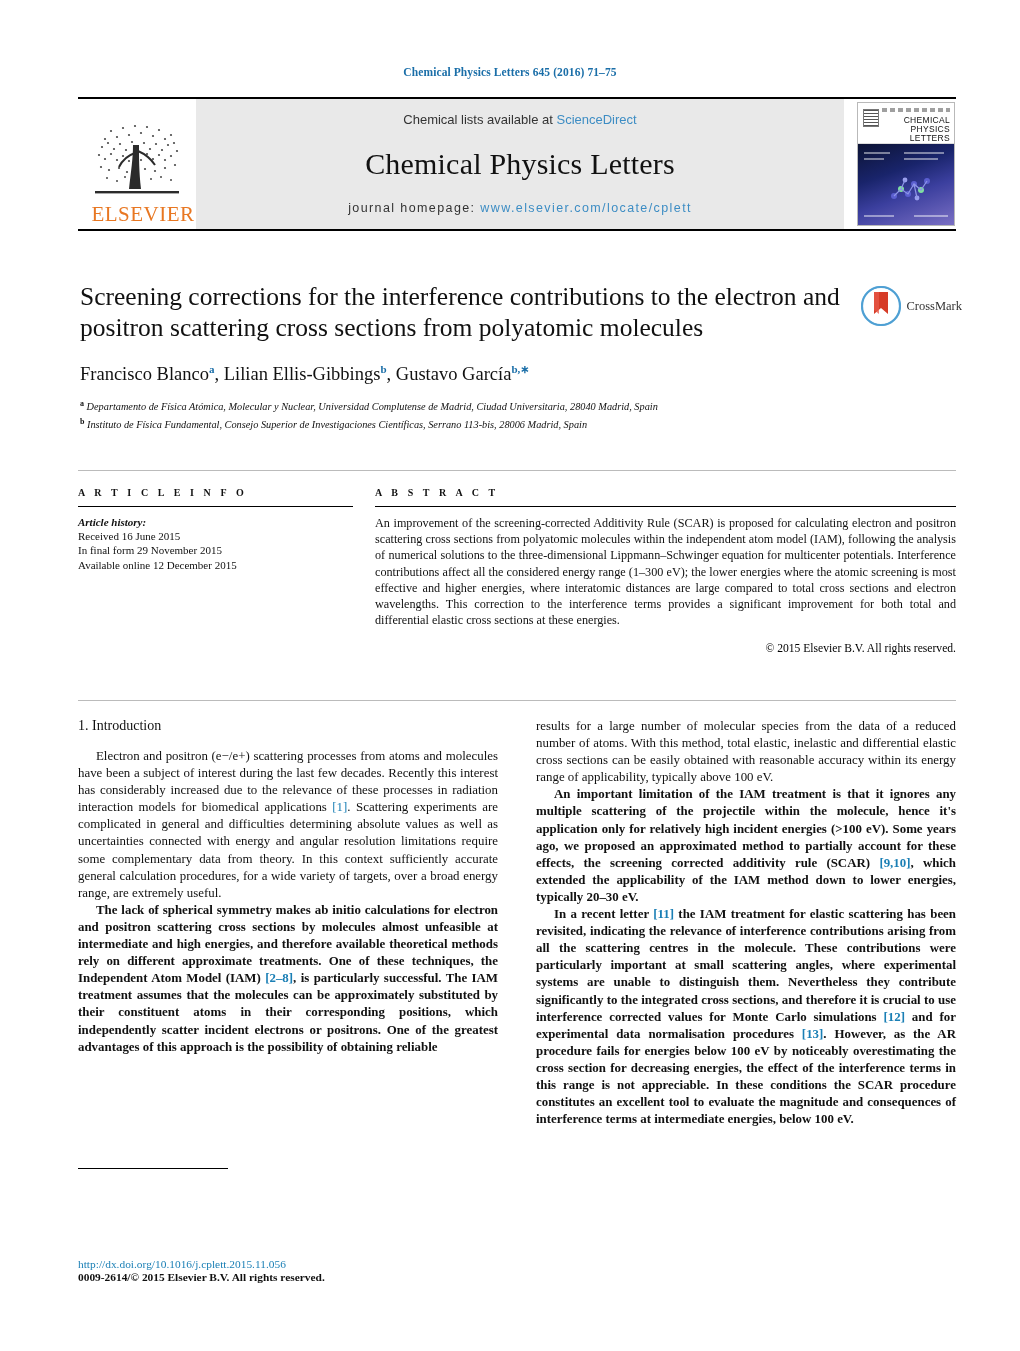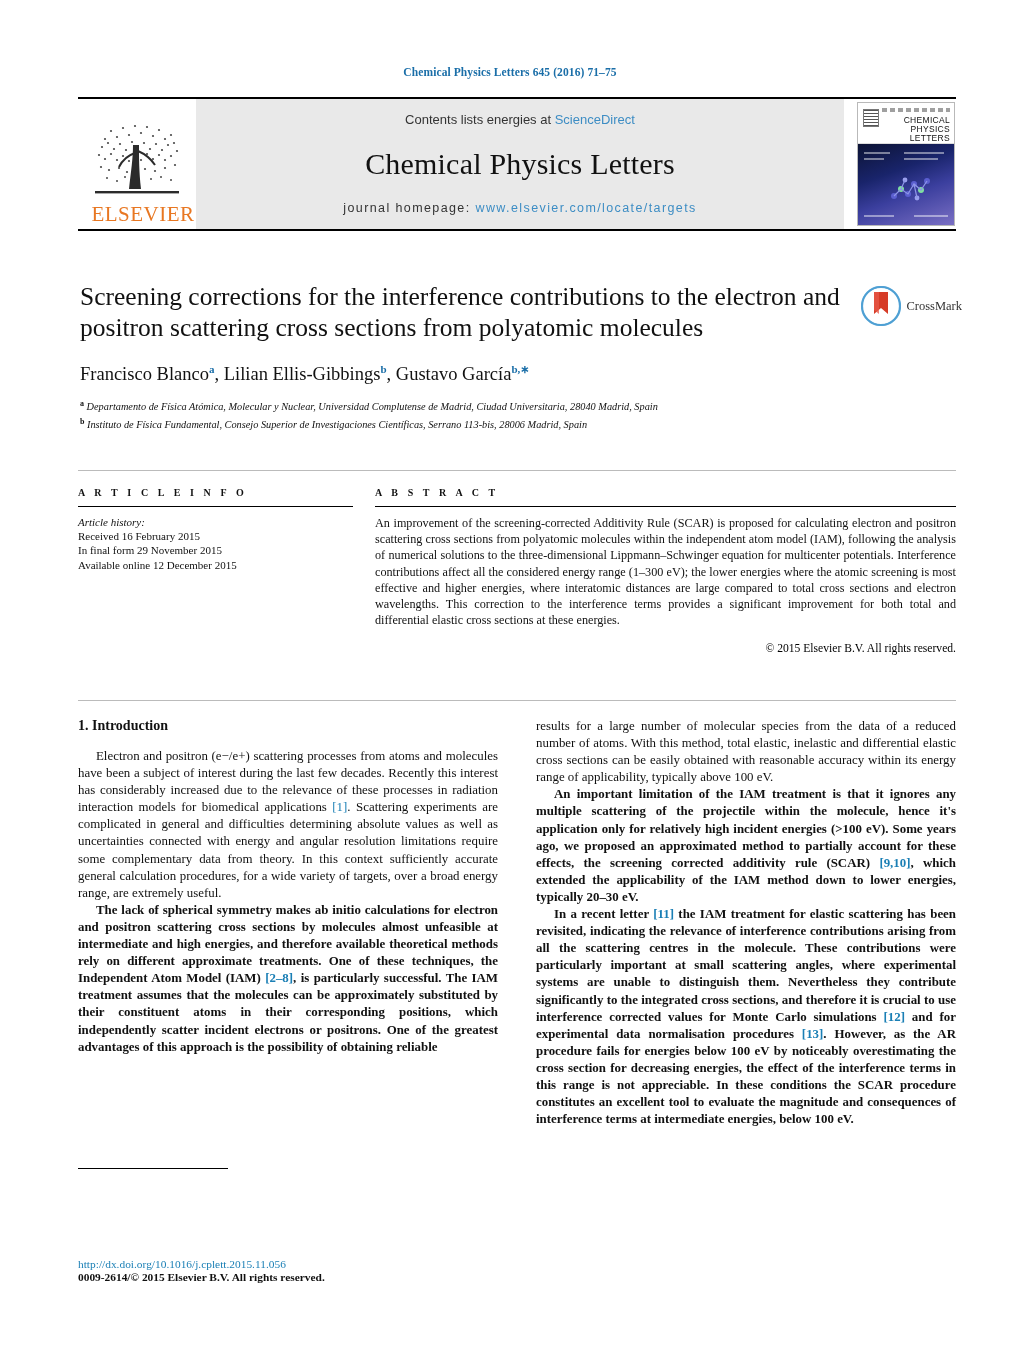--- a/index.html
+++ b/index.html
@@ -194,32 +194,32 @@
   .col-abstract { flex: 1 1 auto; margin-left: 22px; }
   .sec-head {
     font-family:"Liberation Serif", serif;
     font-size: 10px; font-weight: bold; letter-spacing: 3.6px; color:#111;
     margin-bottom: 8px;
   }
   .sec-rule { border-top: 1.6px solid #000; margin-bottom: 8px; }
   .info-body {
     font-family:"Liberation Serif", serif; font-size:11px; line-height:14.2px; color:#111;
   }
-  .info-body .hist-label { font-style: italic; font-weight: normal; display:block; }
+  .info-body .hist-label { font-style: italic; font-weight: bold; display:block; }
   .abs-body {
     font-family:"Liberation Serif", serif; font-size:12.2px; line-height:16.2px;
     color:#111; text-align: justify;
   }
   .abs-copy { margin-top: 14px; text-align: right; font-size:11.6px; }
 
   
   .main-cols { position:absolute; left:78px; top:718px; width:878px; display:flex; gap:38px; }
   .col { width: 420px; flex: 0 0 420px; }
   h2.sec-title {
-    font-family:"Liberation Serif", serif; font-size:14px; font-weight:bold;
+    font-family:"Liberation Serif", serif; font-size:14px; font-weight:normal;
     margin: 0 0 14px 0; color:#111;
   }
   p.body {
     font-family:"Liberation Serif", serif;
     font-size: 12.9px; line-height: 17.1px;
     text-align: justify; margin: 0; text-indent: 18px; color:#111;
   }
   p.body + p.body { margin-top: 0px; font-weight: bold; }
   a.ref, .ref { color:#1a7fb5; text-decoration: none; }
 
@@ -314,25 +314,25 @@
             <path d="M46 38 C40 40, 34 44, 30 52" stroke="#2b2b2b" stroke-width="2" fill="none"></path>
             <path d="M49 36 C56 39, 62 44, 66 50" stroke="#2b2b2b" stroke-width="2" fill="none"></path>
             <rect x="6" y="76" width="84" height="2.4"></rect>
           </g>
         </svg>
         <div class="elsevier-word">ELSEVIER</div>
       </div>
 
       <div class="masthead-center">
         <div class="contents-line">
-          <span>Contents lists energies at </span><span class="sd-link">ScienceDirect</span>
+          <span>Chemical lists available at </span><span class="sd-link">ScienceDirect</span>
         </div>
         <div class="journal-title">Chemical Physics Letters</div>
         <div class="homepage-line">
-          <span>journal homepage: </span><span class="hp-url">www.elsevier.com/locate/targets</span>
+          <span>journal homepage: </span><span class="hp-url">www.elsevier.com/locate/cplett</span>
         </div>
       </div>
 
       <div class="cover-thumb">
         <div class="cover-box">
           <div class="cover-top">
             <div class="cover-mini-logo"></div>
             <div class="cover-tiny-text"></div>
             <div class="cover-journal-name">
               <div>CHEMICAL</div>
@@ -393,21 +393,21 @@
   </div>
 
   <div class="rule-full" style="top:470px;"></div>
 
   <div class="info-abstract">
     <div class="col-info">
       <div class="sec-head">A R T I C L E   I N F O</div>
       <div class="sec-rule"></div>
       <div class="info-body">
         <span class="hist-label">Article history:</span>
-        <span>Received 16 February 2015</span><br>
+        <span>Received 16 June 2015</span><br>
         <span>In final form 29 November 2015</span><br>
         <span>Available online 12 December 2015</span>
       </div>
     </div>
     <div class="col-abstract">
       <div class="sec-head">A B S T R A C T</div>
       <div class="sec-rule"></div>
       <div class="abs-body">An improvement of the screening-corrected Additivity Rule (SCAR) is proposed for calculating electron and positron scattering cross sections from polyatomic molecules within the independent atom model (IAM), following the analysis of numerical solutions to the three-dimensional Lippmann–Schwinger equation for multicenter potentials. Interference contributions affect all the considered energy range (1–300 eV); the lower energies where the atomic screening is most effective and higher energies, where interatomic distances are large compared to total cross sections and electron wavelengths. This correction to the interference terms provides a significant improvement for both total and differential elastic cross sections at these energies.</div>
       <div class="abs-copy">© 2015 Elsevier B.V. All rights reserved.</div>
     </div>

